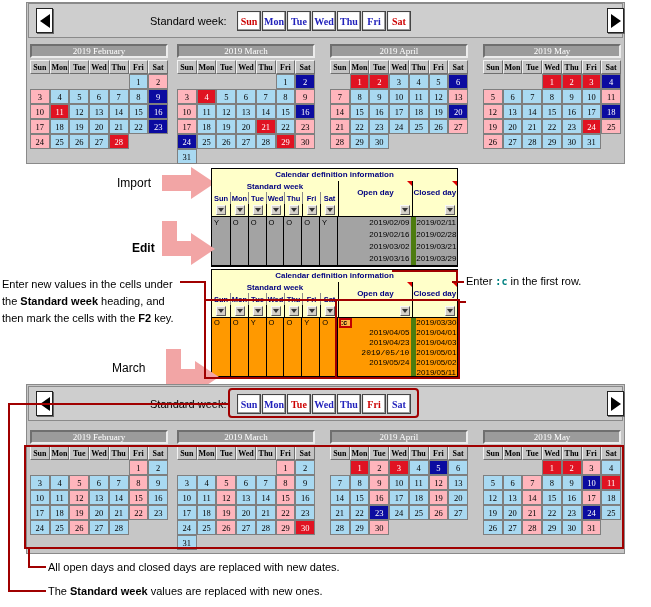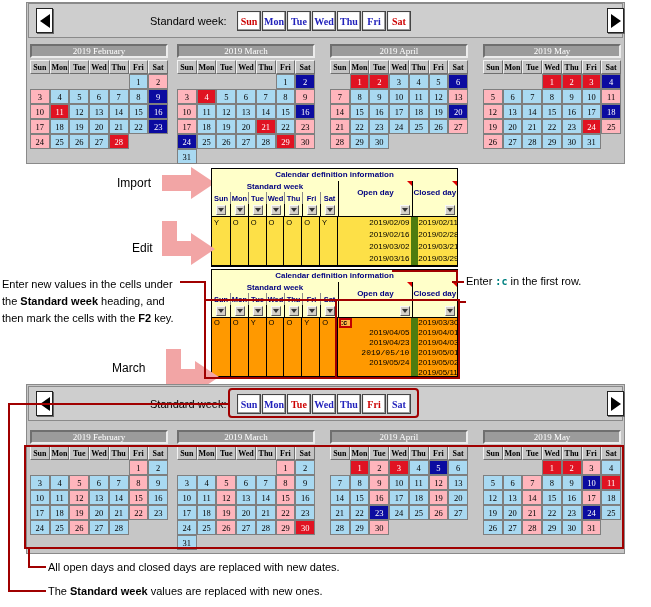--- a/index.html
+++ b/index.html
@@ -19,21 +19,21 @@
 .cal-h{height:14px;background:#c3c3c3;border:1px solid;border-color:#f2f2f2 #6f6f6f #6f6f6f #f2f2f2;font-family:"Liberation Serif",serif;font-size:8px;font-weight:bold;display:flex;align-items:center;justify-content:center;}
 .cal-c{height:15px;border:1px solid #7f7f7f;font-family:"Liberation Serif",serif;font-size:8.5px;display:flex;align-items:center;justify-content:center;}
 .cal-x{height:15px;}
 .s-o{background:#a9d9f1;}
 .s-w{background:#ffb5bc;}
 .s-r{background:#e01322;color:#fff;}
 .s-b{background:#0b0ba0;color:#fff;}
 .flowlbl{position:absolute;font-size:12px;color:#000;}
 .prect{position:absolute;background:#f2a5a5;}
 .phead{position:absolute;width:0;height:0;border-top:16px solid transparent;border-bottom:16px solid transparent;border-left:24px solid #f2a5a5;}
-.ss{position:absolute;width:247px;background:#fde047;border:1px solid #000;border-bottom:2px solid #000;overflow:hidden;}
+.ss{position:absolute;width:247px;background:#a3a3a3;border:1px solid #000;border-bottom:2px solid #000;overflow:hidden;}
 .ss-title{height:12px;background:#ffffc9;color:#000080;font-weight:bold;font-size:8px;text-align:center;line-height:12px;}
 .ss-head{display:flex;background:#ffffc9;}
 .ss-days{display:flex;flex-direction:column;width:126px;}
 .ss-sw{height:11px;color:#000080;font-weight:bold;font-size:8px;display:flex;align-items:center;justify-content:center;}
 .ss-dnrow{display:flex;height:12px;}
 .ss-dn{width:18px;border-left:1px solid #8a8a8a;color:#000080;font-weight:bold;font-size:7.5px;display:flex;align-items:center;justify-content:center;}
 .ss-dnrow .ss-dn:first-child{border-left:none;}
 .ss-frow{display:flex;height:12px;}
 .ss-fc{width:18px;border-left:1px solid #000;display:flex;align-items:center;justify-content:center;}
 .ss-frow .ss-fc:first-child{border-left:none;}
@@ -42,21 +42,21 @@
 .ss-ocfilter{height:12px;display:flex;justify-content:flex-end;align-items:center;padding-right:2px;}
 .fbtn{width:10px;height:10px;background:#d4d0c8;border:1px solid;border-color:#f8f8f8 #5a5a5a #5a5a5a #f8f8f8;display:flex;align-items:center;justify-content:center;cursor:pointer;}
 .ftri{width:0;height:0;border-left:3px solid transparent;border-right:3px solid transparent;border-top:4px solid #333;}
 .cmark{position:absolute;top:0;right:0;width:0;height:0;border-top:5px solid #d00;border-left:5px solid transparent;}
 .ss-body{border-top:1px solid #000;}
 .ss-row{display:flex;}
 .ss-dc{width:18px;border-left:1px solid #000;font-size:7.5px;padding-left:2px;overflow:hidden;}
 .ss-row .ss-dc:first-child{border-left:none;}
 .ss-do{width:75px;border-left:1px solid #000;font-size:8px;text-align:right;padding-right:2px;overflow:hidden;}
 .ss-do.left{text-align:left;padding-left:1px;}
-.ss-dx{width:46px;border-left:7px solid #4d7c0f;font-size:8px;text-align:right;padding-right:1px;overflow:hidden;}
+.ss-dx{width:46px;border-left:5px solid #4d7c0f;font-size:8px;text-align:right;padding-right:1px;overflow:hidden;}
 .orange .ss-dc,.orange .ss-do,.orange .ss-dx{background:#ff9900;}
 .sel{display:inline-block;height:10px;min-width:13px;border:2px solid #c00000;background:#ffb347;color:#000;font-weight:bold;font-size:7px;line-height:5px;vertical-align:top;}
 .ann{position:absolute;font-size:11px;line-height:17px;color:#000;}
 .ann b{font-weight:bold;}
 .code{font-family:"DejaVu Sans Mono",monospace;color:#008080;font-weight:bold;font-size:10px;}
 .redline{position:absolute;background:#a00000;z-index:6;}
 .redbox{position:absolute;border:2px solid #a00000;z-index:6;pointer-events:none;}
 .round{border-radius:4px;}
 </style>
 </head>
@@ -396,21 +396,21 @@
           <div class="ss-dc" style="line-height: 12px;"></div>
           <div class="ss-dc" style="line-height: 12px;"></div>
           <div class="ss-dc" style="line-height: 12px;"></div>
           <div class="ss-dc" style="line-height: 12px;"></div>
           <div class="ss-do" style="line-height: 12px;">2019/03/16</div>
           <div class="ss-dx" style="line-height: 12px;">2019/03/29</div>
         </div>
       </div>
     </div>
 
-  <div class="flowlbl" style="left:132px;top:241px;">Edit</div>
+  <div class="flowlbl" style="left:132px;top:241px;font-weight:bold;">Edit</div>
   <div class="prect" style="left:162px;top:221px;width:15px;height:30px;"></div>
   <div class="prect" style="left:162px;top:241px;width:29px;height:15px;"></div>
   <div class="phead" style="left:191px;top:233px;"></div>
 
   <div class="ss" id="sheet-edited" style="left:211px;top:269px;height:109px;">
       <div class="ss-title">Calendar definition information</div>
       <div class="ss-head">
         <div class="ss-days">
           <div class="ss-sw">Standard week</div>
           <div class="ss-dnrow">

